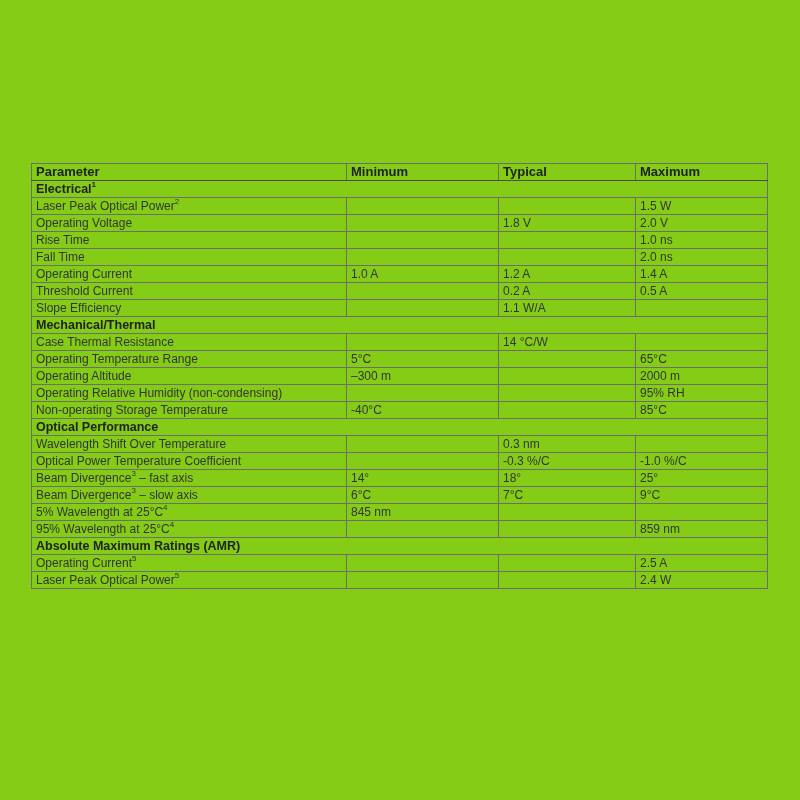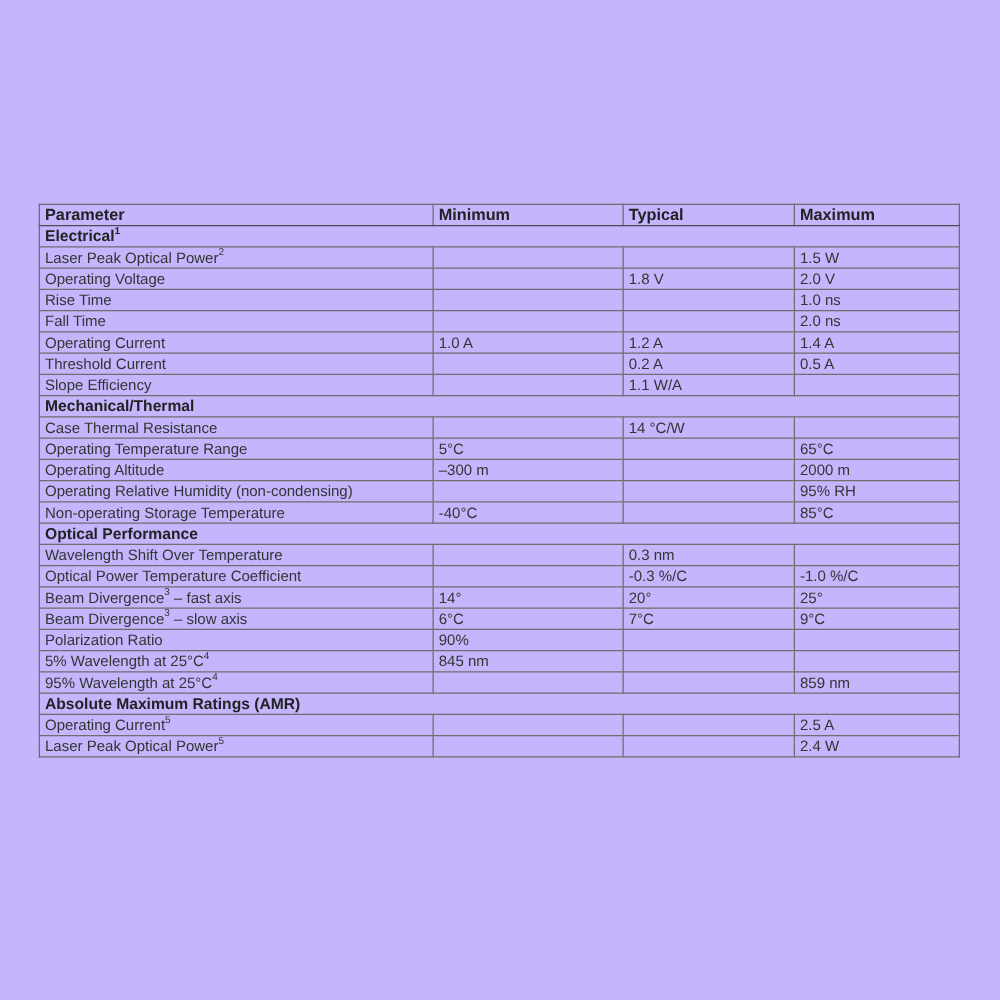--- a/index.html
+++ b/index.html
@@ -7,21 +7,21 @@
     padding: 0;
     background: #ffffff;
     width: 800px;
     height: 800px;
     font-family: "Liberation Sans", "DejaVu Sans", sans-serif;
   }
   .page {
     position: relative;
     width: 800px;
     height: 800px;
-    background: #c4b5fd;
+    background: #84cc16;
     overflow: hidden;
   }
   table.spec-table {
     position: absolute;
     left: 31px;
     top: 163px;
     width: 736px;
     border-collapse: collapse;
     table-layout: fixed;
     border: 1px solid #4d4d4d;
@@ -167,34 +167,28 @@
         </tr>
         <tr>
           <td><span>Optical Power Temperature Coefficient</span></td>
           <td></td>
           <td>-0.3 %/C</td>
           <td>-1.0 %/C</td>
         </tr>
         <tr>
           <td><span>Beam Divergence</span><sup class="fnote">3</sup><span> – fast axis</span></td>
           <td>14°</td>
-          <td>20°</td>
+          <td>18°</td>
           <td>25°</td>
         </tr>
         <tr>
           <td><span>Beam Divergence</span><sup class="fnote">3</sup><span> – slow axis</span></td>
           <td>6°C</td>
           <td>7°C</td>
           <td>9°C</td>
-        </tr>
-        <tr>
-          <td><span>Polarization Ratio</span></td>
-          <td>90%</td>
-          <td></td>
-          <td></td>
         </tr>
         <tr>
           <td><span>5% Wavelength at 25°C</span><sup class="fnote">4</sup></td>
           <td>845 nm</td>
           <td></td>
           <td></td>
         </tr>
         <tr>
           <td><span>95% Wavelength at 25°C</span><sup class="fnote">4</sup></td>
           <td></td>

